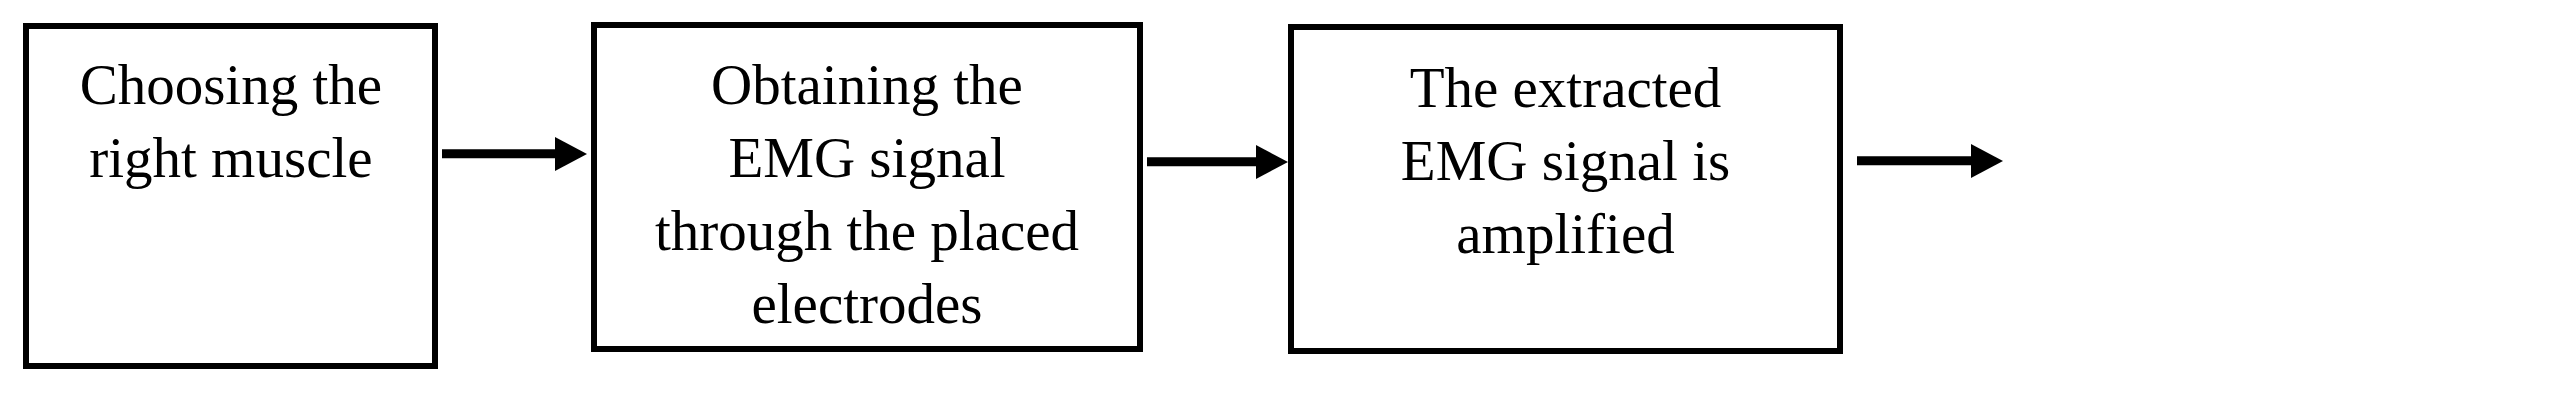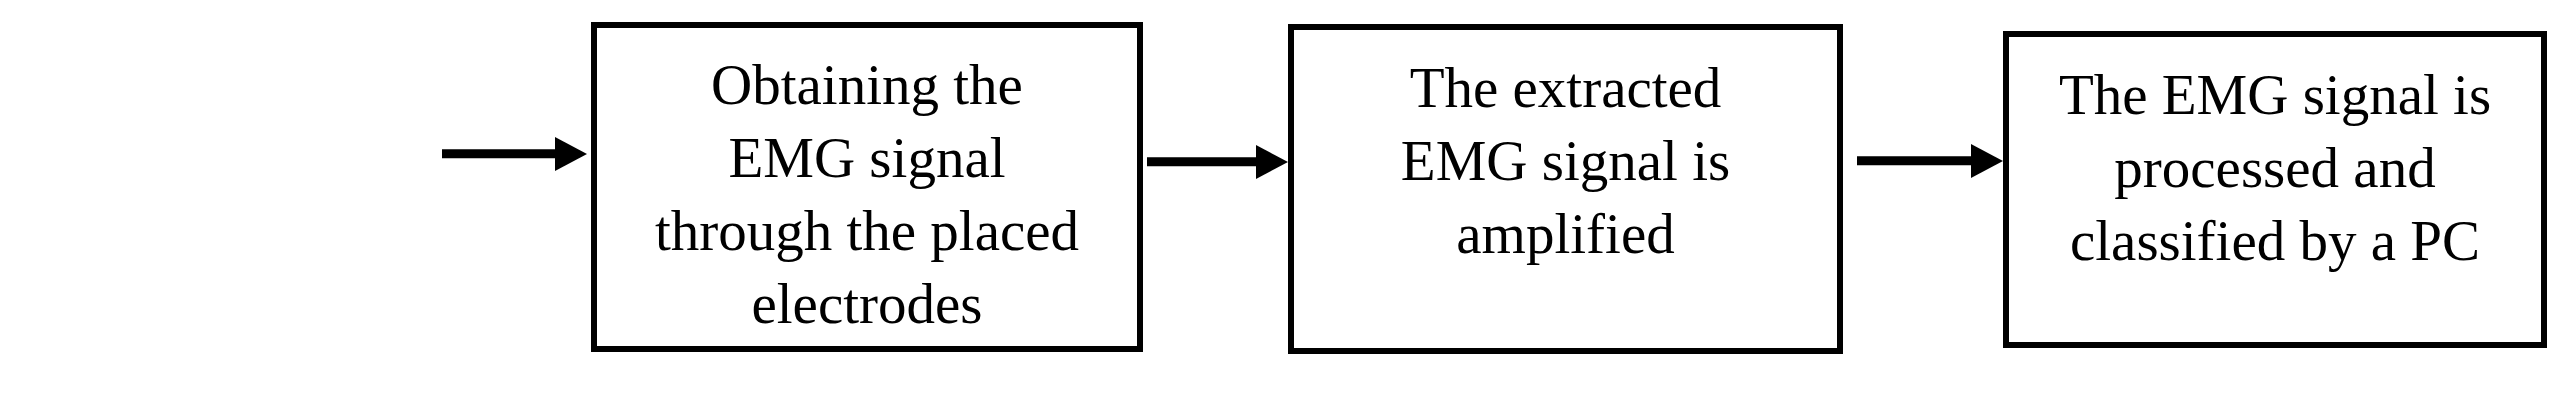--- a/index.html
+++ b/index.html
@@ -65,20 +65,24 @@
     border-left: 32px solid var(--ink);
     border-top: 17px solid transparent;
     border-bottom: 17px solid transparent;
   }
 </style>
 </head>
 <body>
 
 <div class="canvas">
 
+  <div class="box box1">
+    <div class="label">Choosing the
+right muscle</div>
+  </div>
 
   <div class="arrow arrow1">
     <div class="shaft"></div>
     <div class="head"></div>
   </div>
 
   <div class="box box2">
     <div class="label">Obtaining the
 EMG signal
 through the placed
@@ -94,20 +98,15 @@
     <div class="label">The extracted
 EMG signal is
 amplified</div>
   </div>
 
   <div class="arrow arrow3">
     <div class="shaft"></div>
     <div class="head"></div>
   </div>
 
-  <div class="box box4">
-    <div class="label">The EMG signal is
-processed and
-classified by a PC</div>
-  </div>
 
 </div>
 
 
 </body></html>

